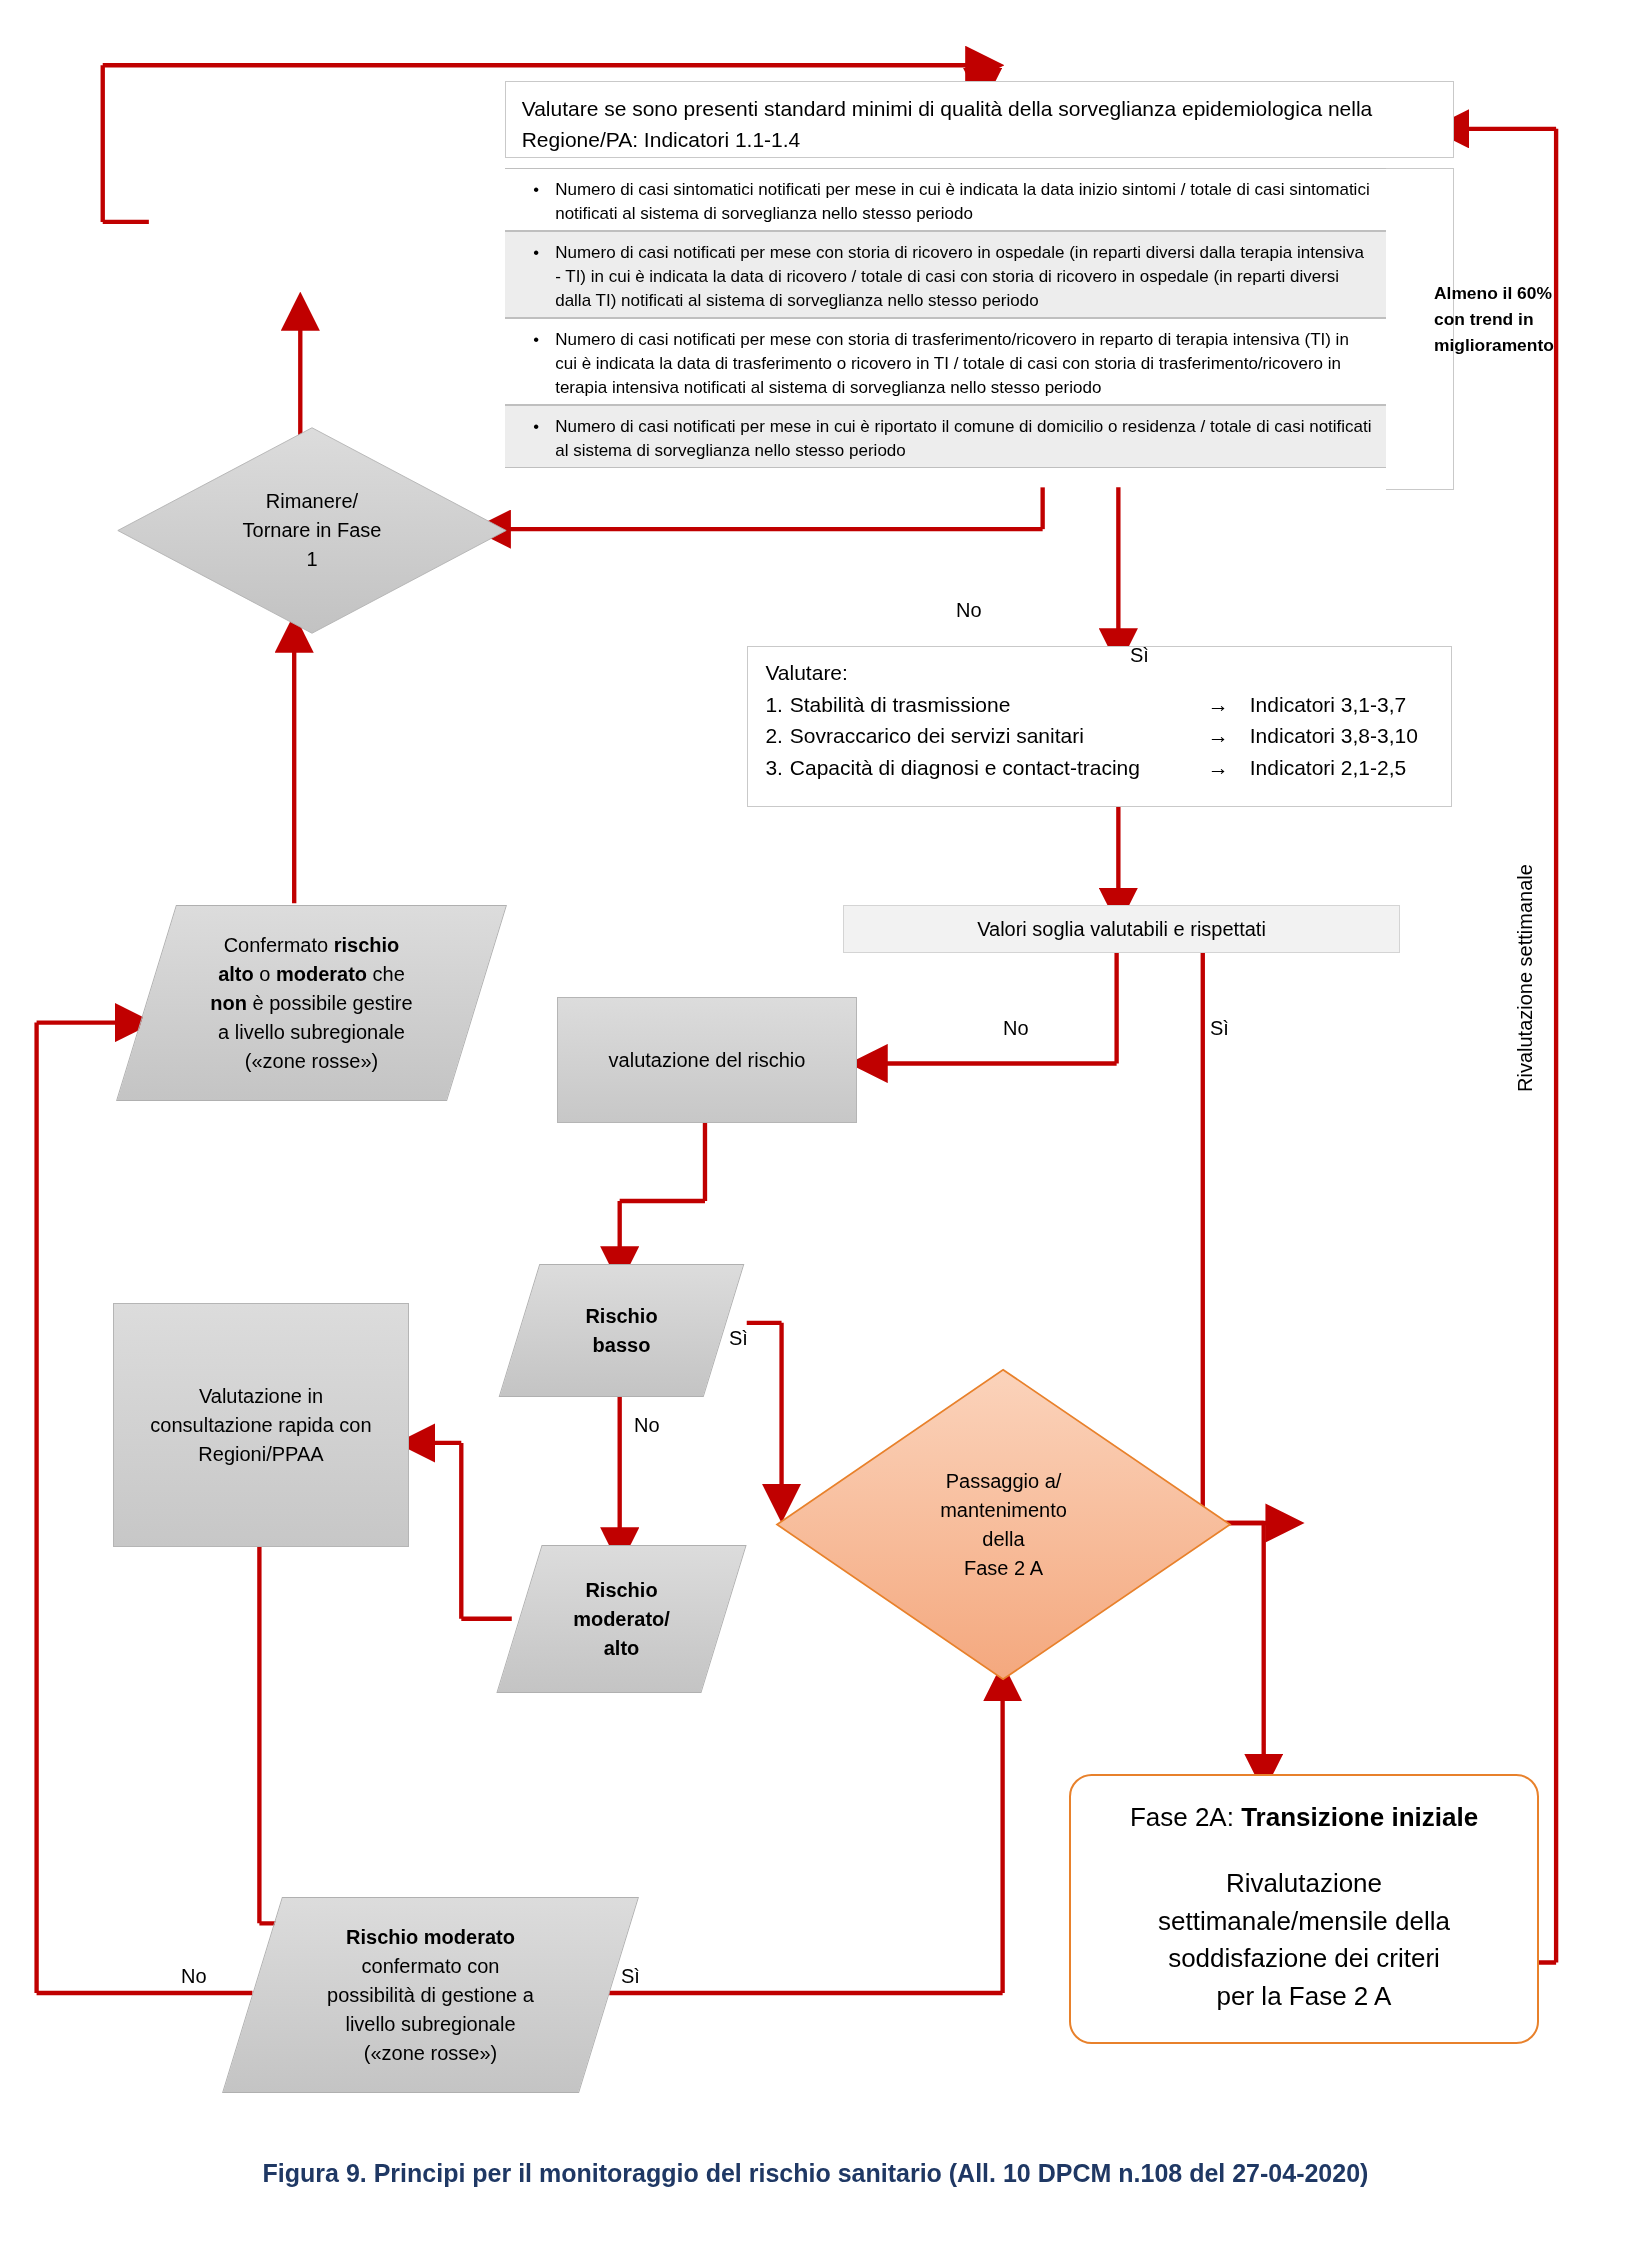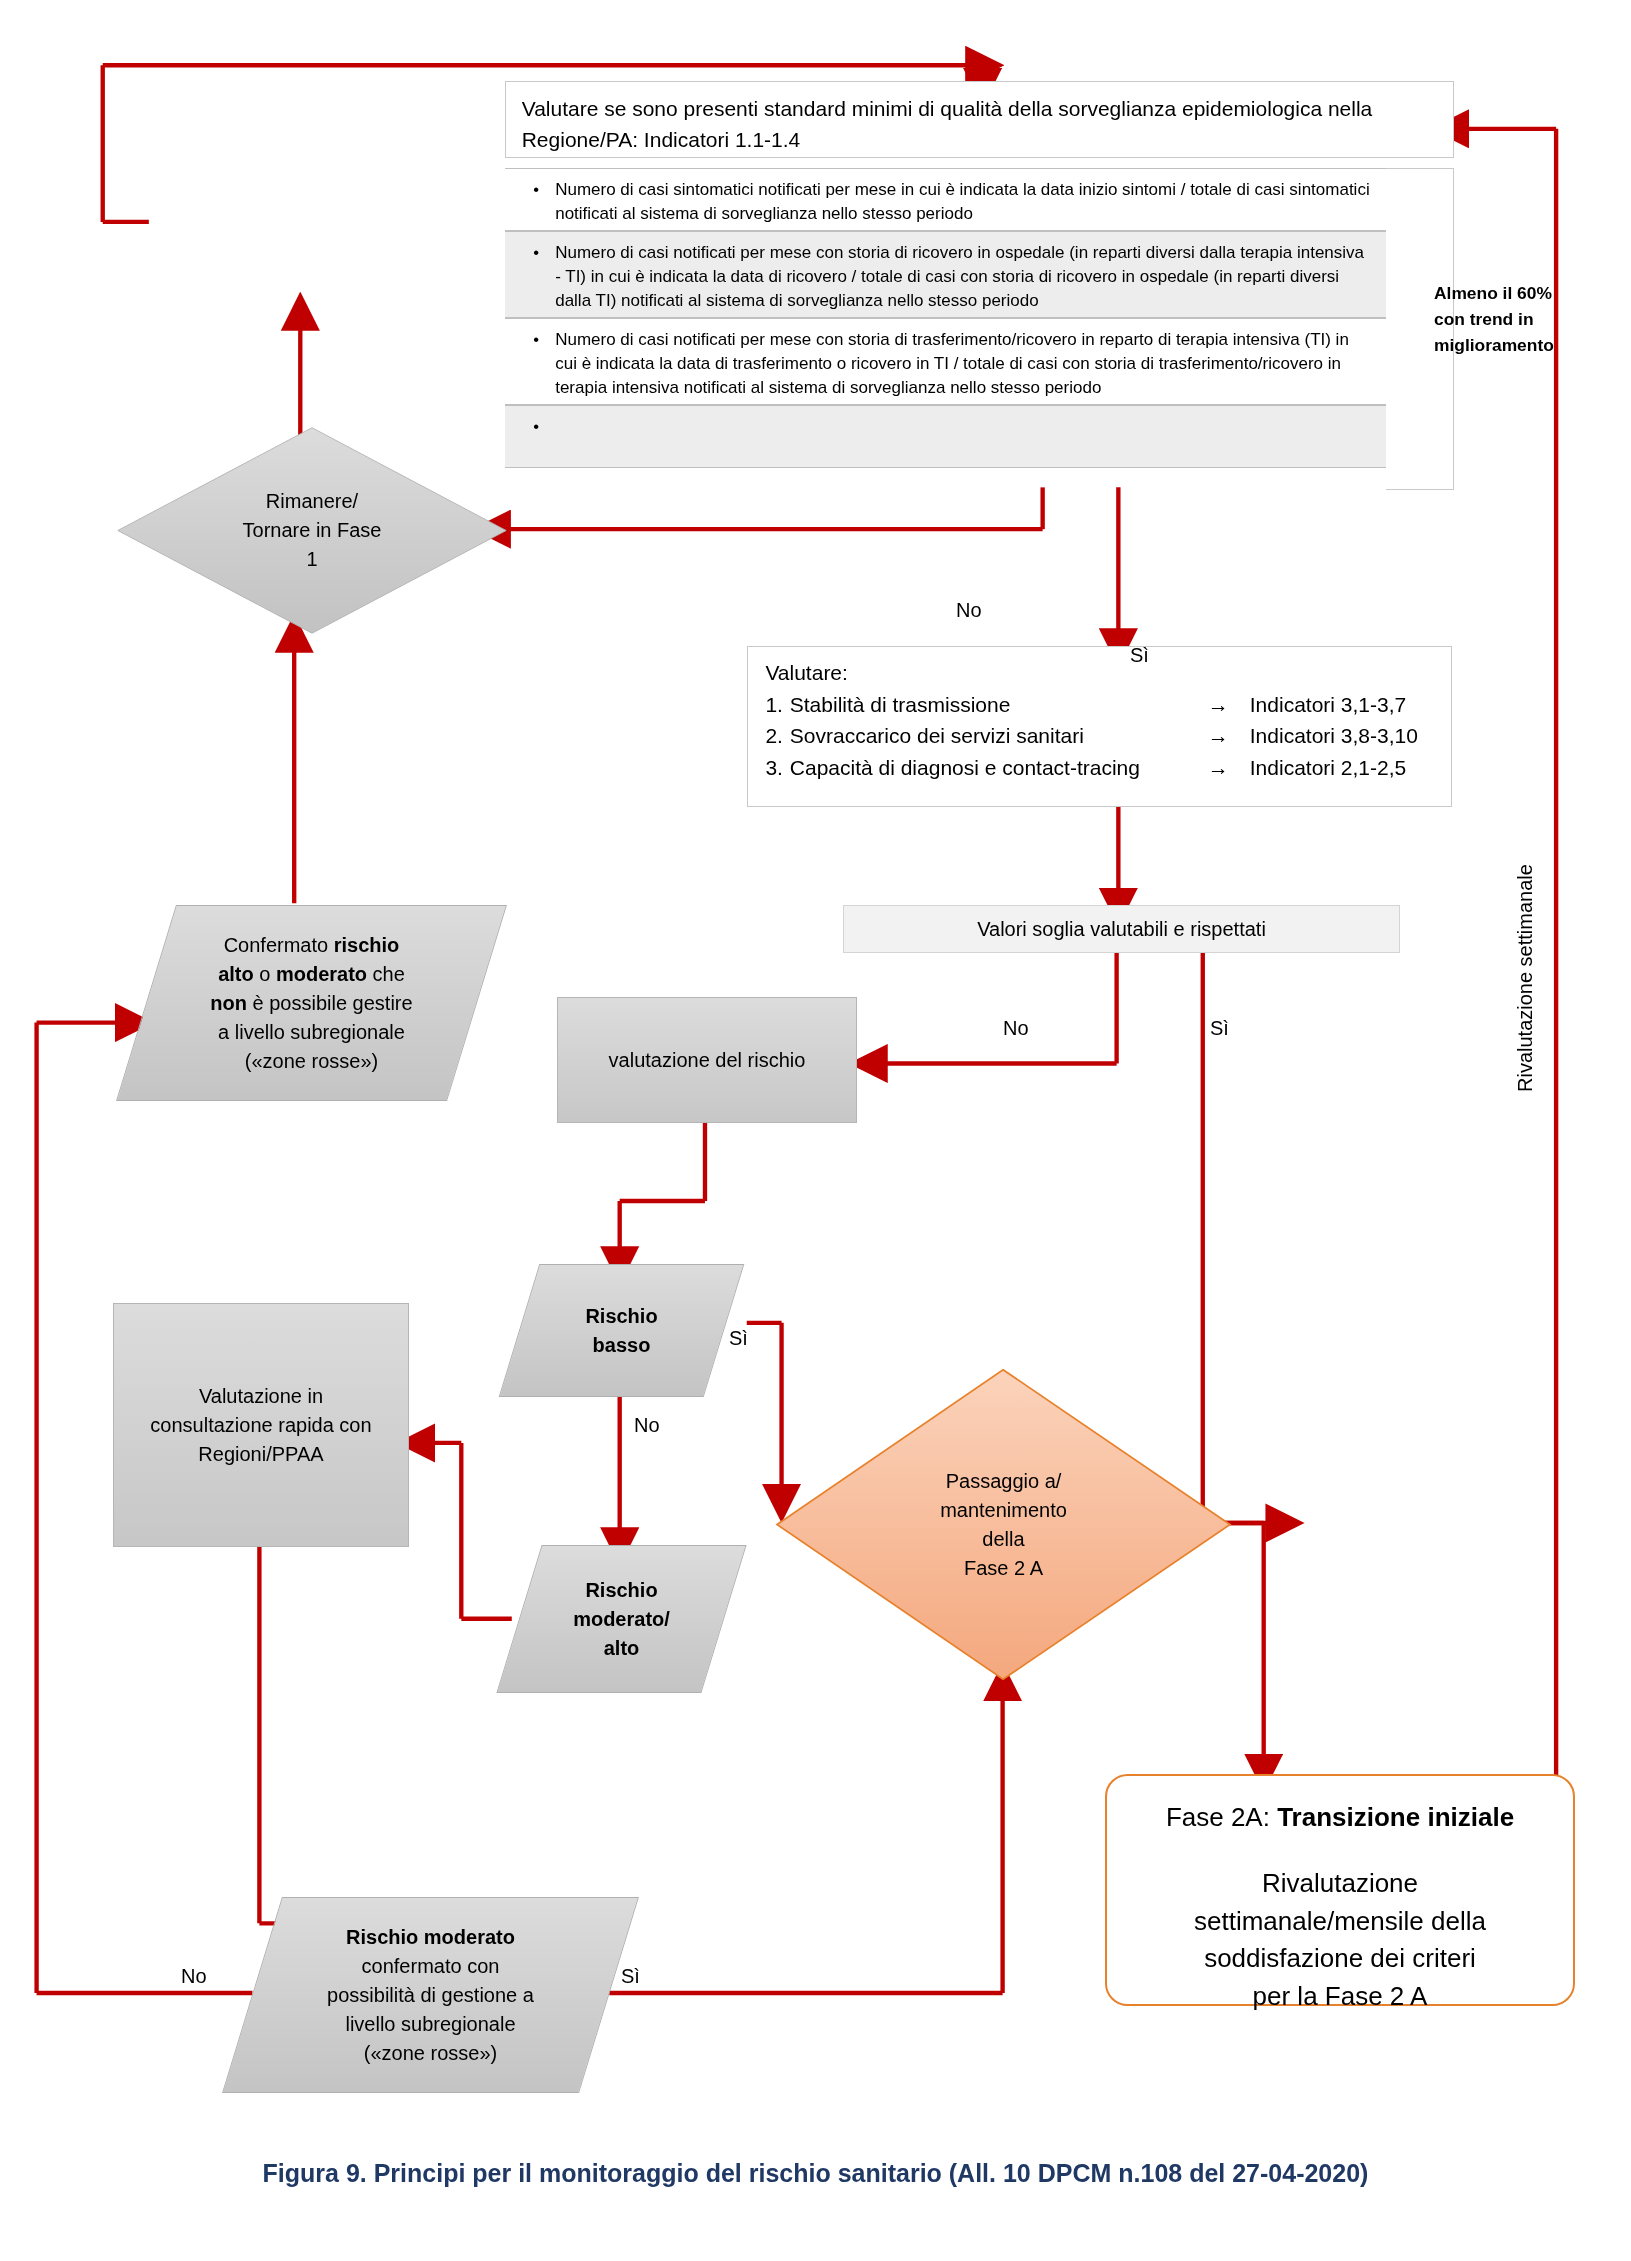--- a/index.html
+++ b/index.html
@@ -236,20 +236,21 @@
     <div class="bullet-row shade" style="width:881px;height:87px;">
       <span class="dot">•</span>
       <span class="txt">Numero di casi  notificati per mese con storia di ricovero in ospedale (in reparti diversi dalla terapia intensiva - TI)  in cui è indicata la data di ricovero / totale di casi con storia di ricovero in ospedale (in reparti diversi dalla TI) notificati al sistema di sorveglianza nello stesso periodo</span>
     </div>
     <div class="bullet-row plain" style="width:881px;height:87px;">
       <span class="dot">•</span>
       <span class="txt">Numero di casi  notificati per mese con storia di trasferimento/ricovero in reparto di terapia intensiva (TI) in cui è indicata la data di trasferimento o ricovero in TI / totale di casi con storia di trasferimento/ricovero in terapia intensiva notificati al sistema di sorveglianza nello stesso periodo</span>
     </div>
     <div class="bullet-row shade" style="width:881px;height:63px;">
       <span class="dot">•</span>
+      <span class="txt">Numero di casi notificati per mese in cui è riportato il comune di domicilio o residenza / totale di casi notificati al sistema di sorveglianza nello stesso periodo</span>
     </div>
   </div>
 
   <div class="node" style="left:1386px;top:168px;width:68px;height:322px;border-right:0.9px solid #c9c9c9;"></div>
   <div class="node" style="left:1386px;top:168px;width:68px;height:0;border-top:0.9px solid #c9c9c9;"></div>
   <div class="node" style="left:1386px;top:489px;width:68px;height:0;border-top:0.9px solid #c9c9c9;"></div>
 
   <div class="pct-note" style="left:1403px;top:280px;width:152px;margin-left:31px;">
     <div>Almeno il 60%</div>
     <div>con trend in</div>
@@ -361,21 +362,21 @@
     <div class="skewbg"></div>
     <div class="plabel">
       <div><b>Rischio moderato</b></div>
       <div>confermato con</div>
       <div>possibilità di gestione a</div>
       <div>livello subregionale</div>
       <div>(«zone rosse»)</div>
     </div>
   </div>
 
-  <div class="node fase2a" style="left:1069px;top:1774px;width:470px;height:232px;margin-left:36px;">
+  <div class="node fase2a" style="left:1069px;top:1774px;width:470px;height:270px;">
     <div class="t1">
       <span>Fase 2A: </span><b>Transizione iniziale</b>
     </div>
     <div class="t2">
       <div>Rivalutazione</div>
       <div>settimanale/mensile della</div>
       <div>soddisfazione dei criteri</div>
       <div>per la Fase 2 A</div>
     </div>
   </div>

